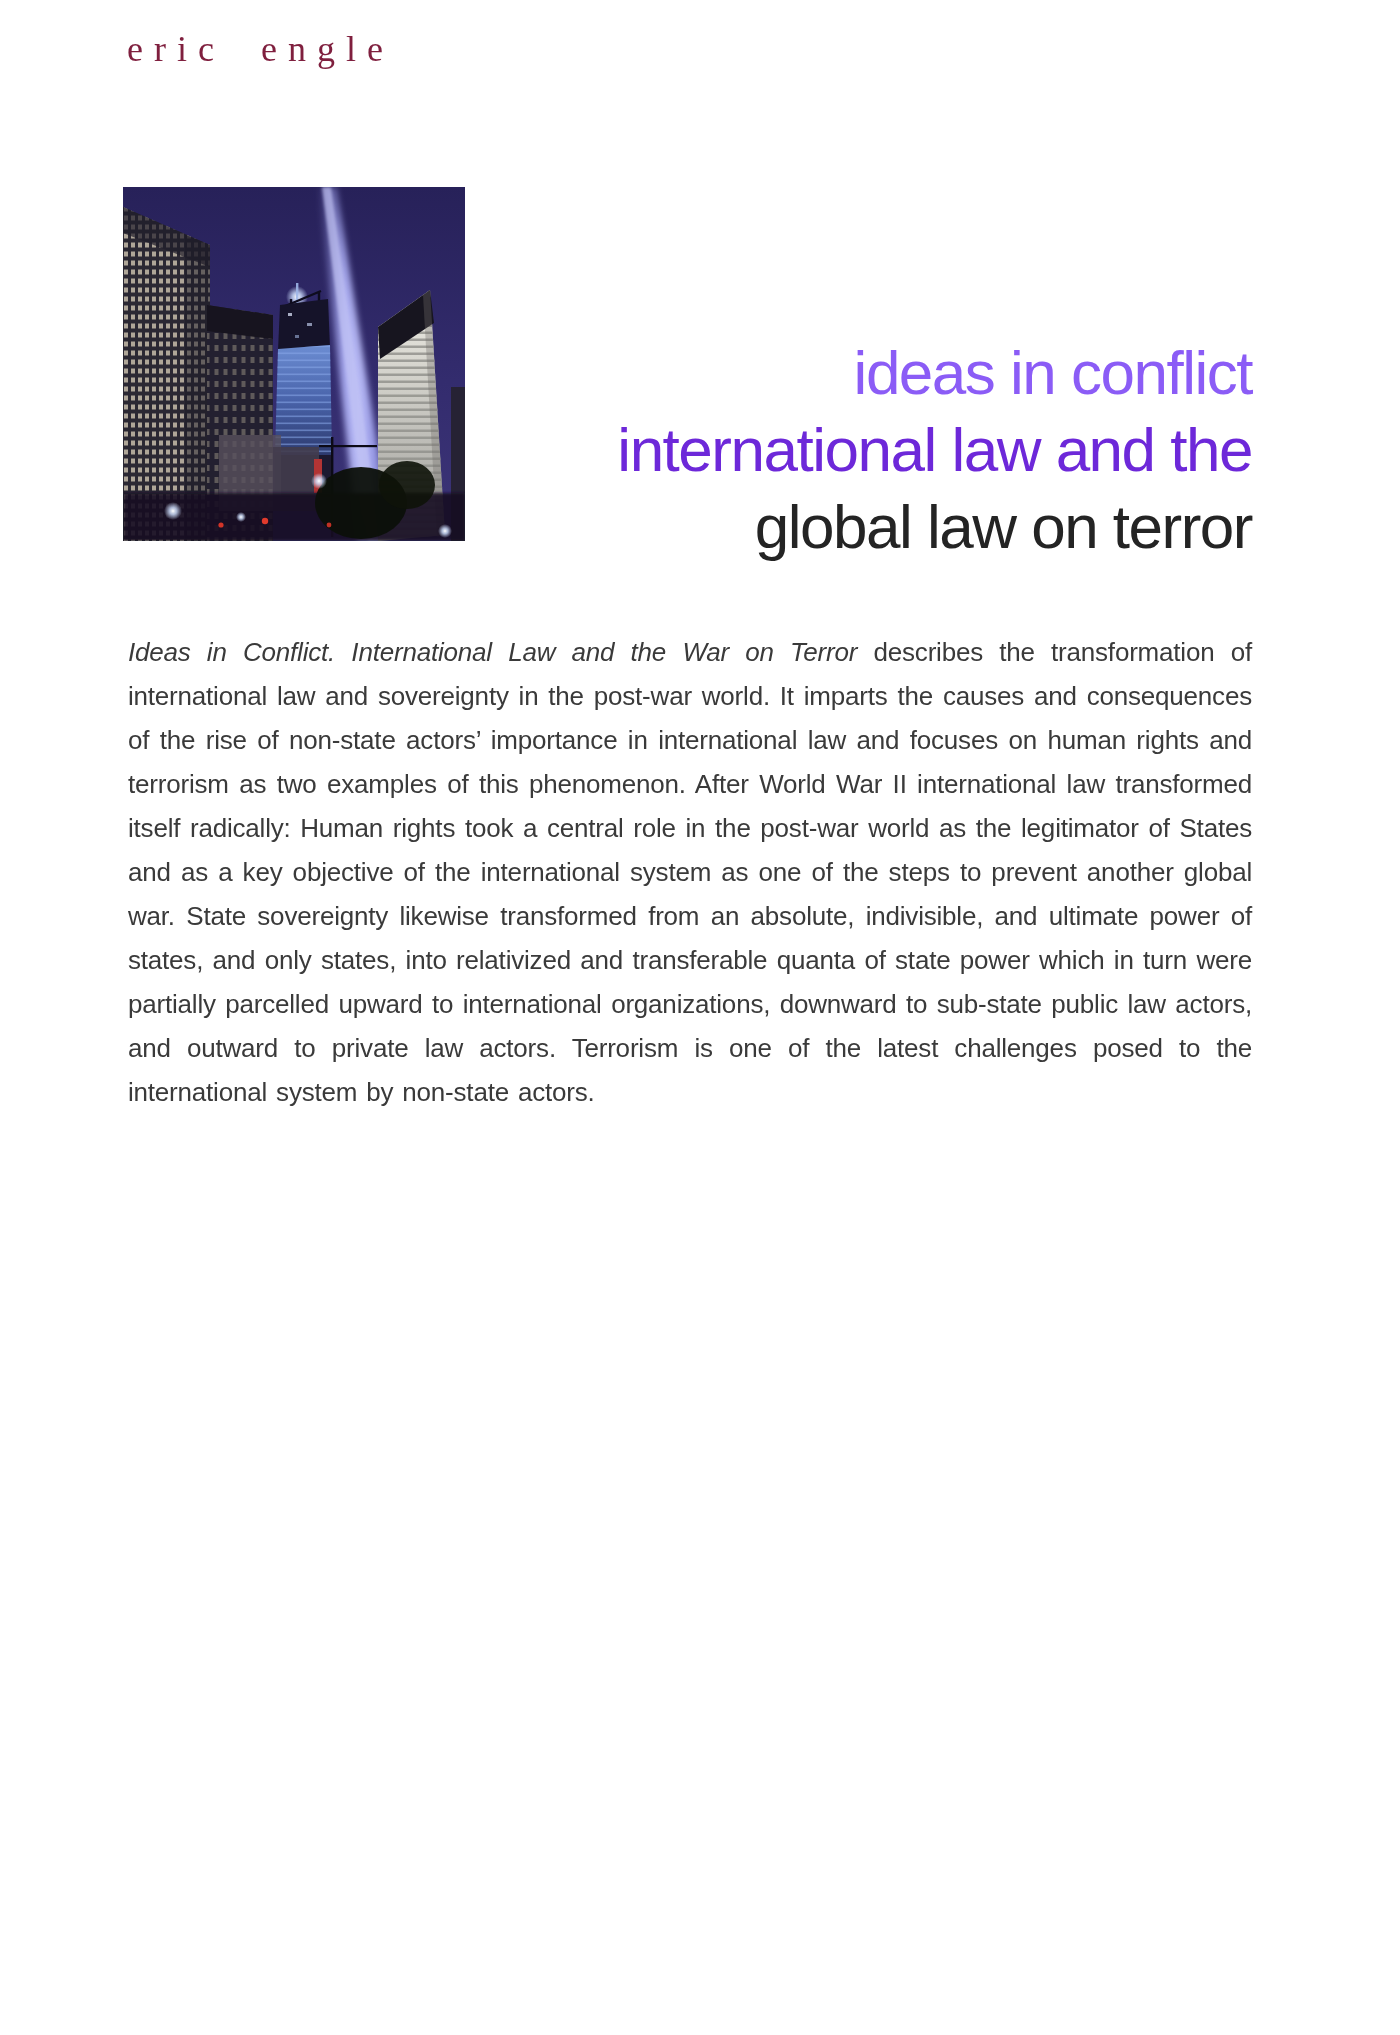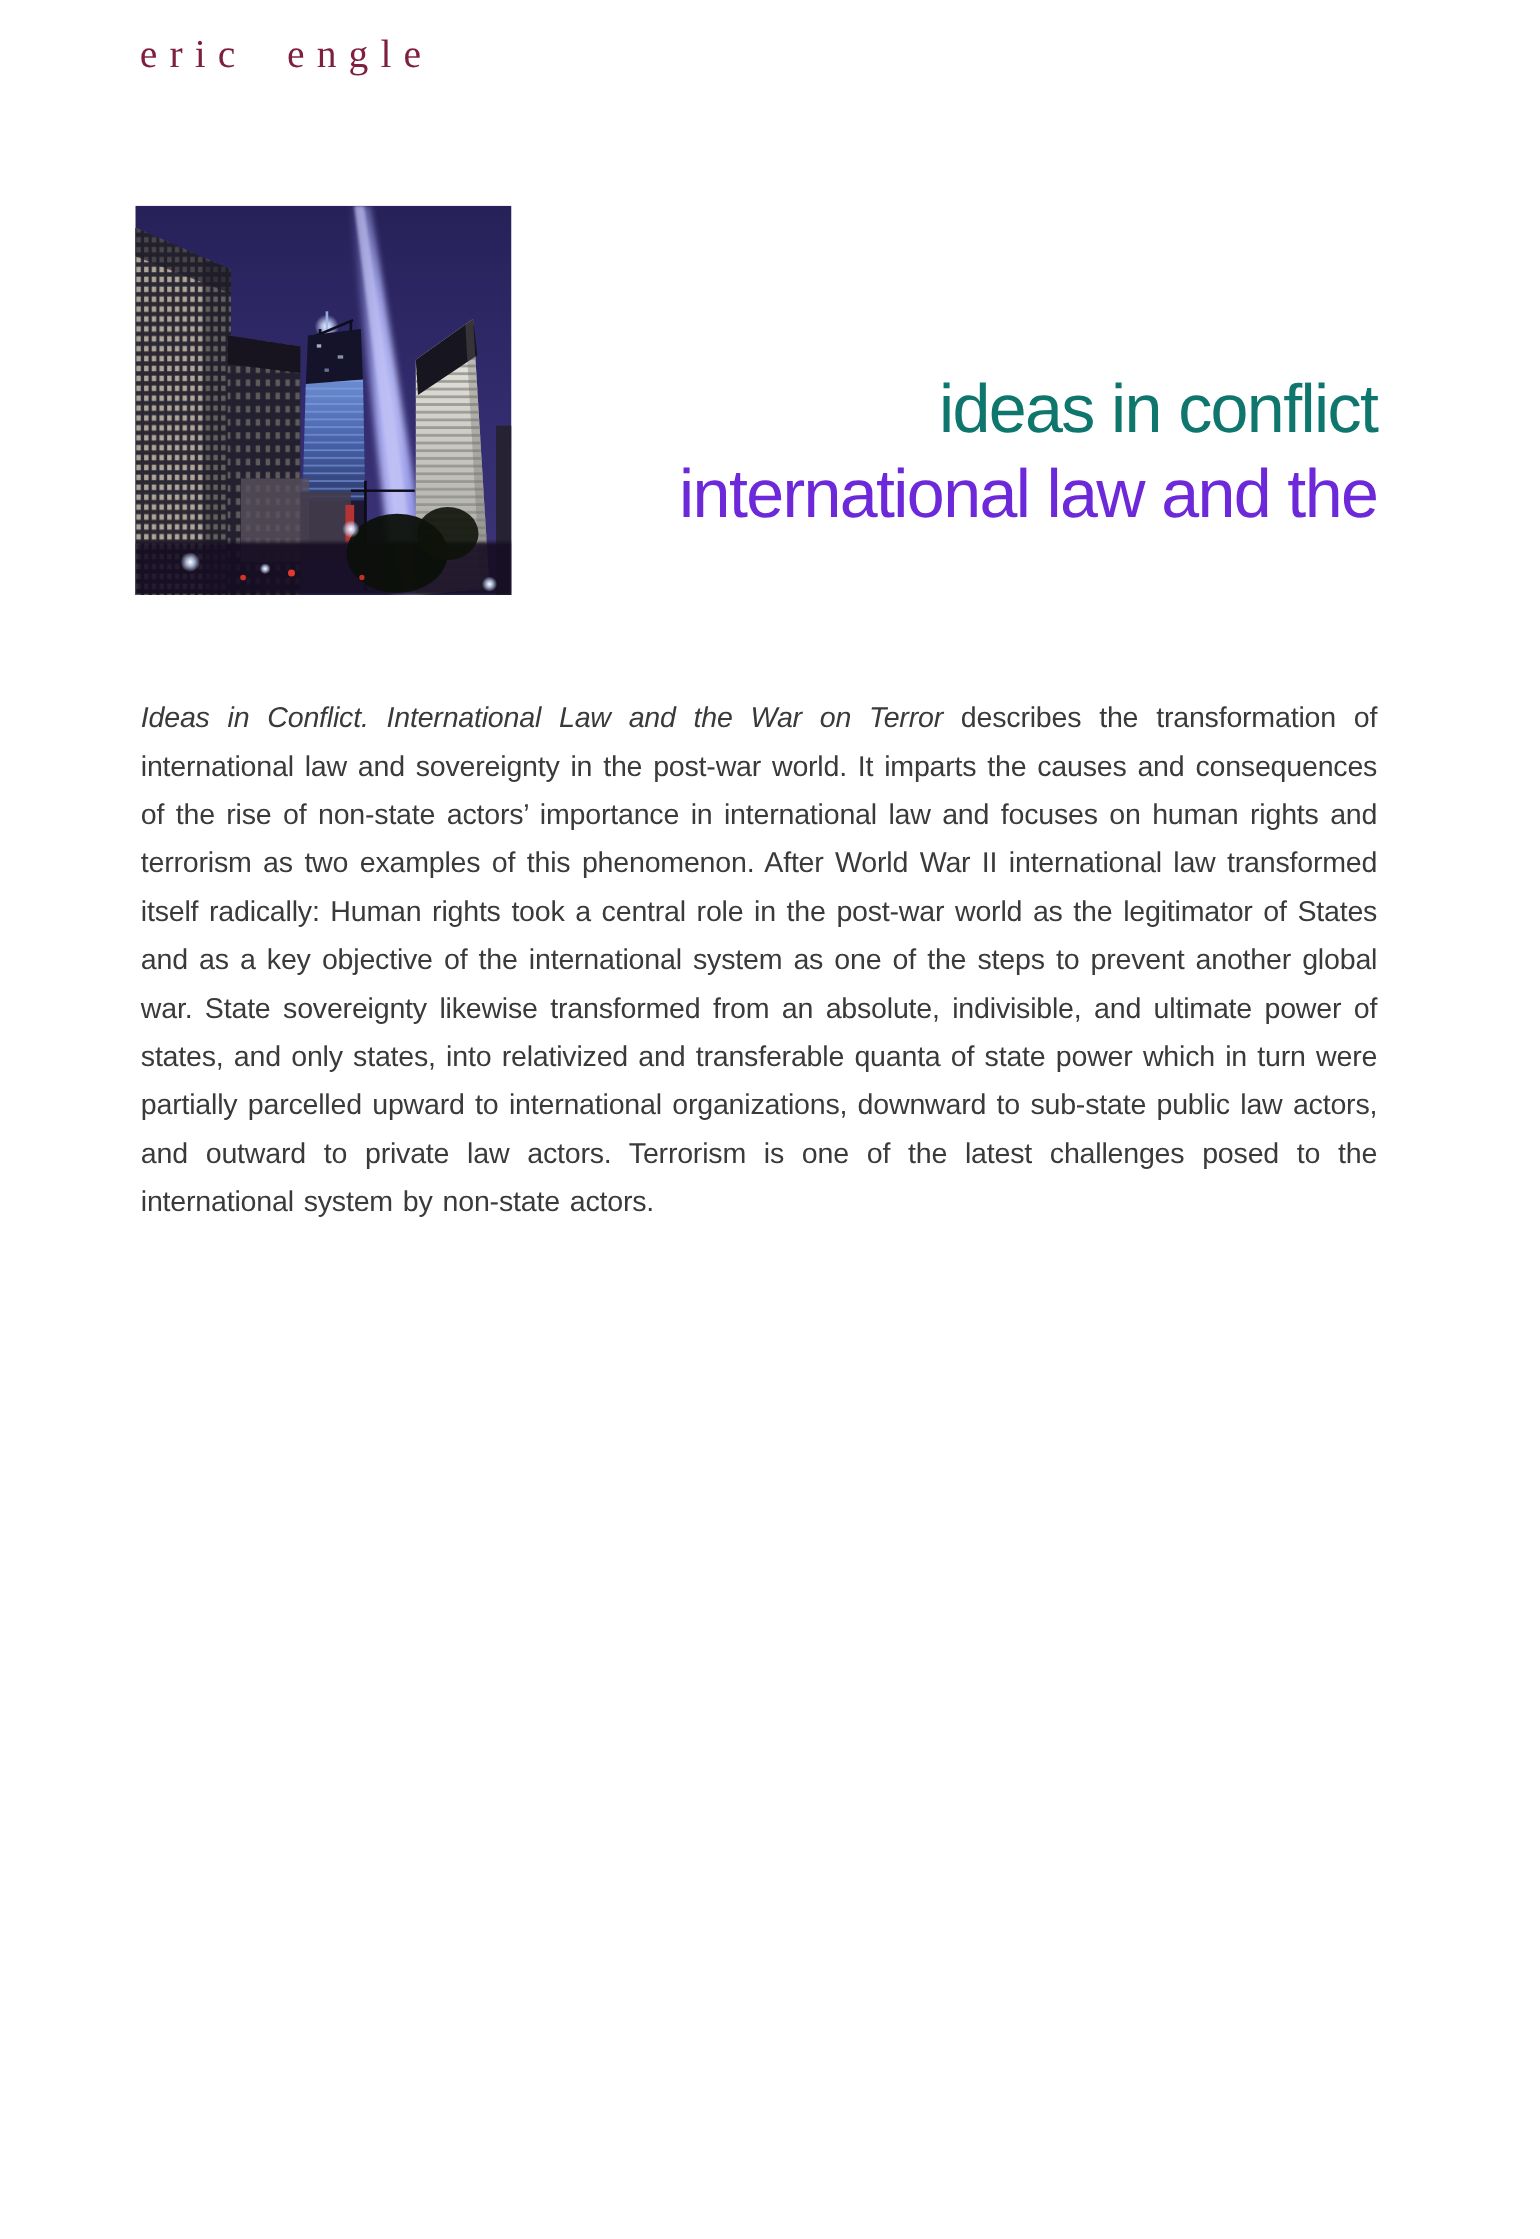--- a/index.html
+++ b/index.html
@@ -140,22 +140,23 @@
         <circle cx="118" cy="330" r="5" fill="url(#glow)"></circle>
         <circle cx="322" cy="344" r="7" fill="url(#glow)"></circle>
         <circle cx="142" cy="334" r="3.2" fill="#e03a2c"></circle>
         <circle cx="98" cy="338" r="2.6" fill="#d23428"></circle>
         <circle cx="206" cy="338" r="2.4" fill="#c03126"></circle>
       </g>
     </svg>
   </div>
 
   <div class="title-block">
-    <div class="title-line accent" style="color: #0f766e;">ideas in conflict</div>
+    <div class="title-line accent" style="color: #8b5cf6;">ideas in conflict</div>
     <div class="title-line dark" style="color: #6d28d9;">international law and the</div>
+    <div class="title-line dark" style="color: rgb(36, 36, 36);">global law on terror</div>
   </div>
 
   <p class="blurb" style="color: rgb(58, 58, 58);"><i>Ideas in Conflict. International Law and the War on Terror</i><span> describes the transformation of international law and sovereignty in the post-war world. It imparts the causes and consequences of the rise of non-state actors’ importance in international law and focuses on human rights and terrorism as two examples of this phenomenon. After World War II international law transformed itself radically: Human rights took a central role in the post-war world as the legitimator of States and as a key objective of the international system as one of the steps to prevent another global war. State sovereignty likewise transformed from an absolute, indivisible, and ultimate power of states, and only states, into relativized and transferable quanta of state power which in turn were partially parcelled upward to international organizations, downward to sub-state public law actors, and outward to private law actors. Terrorism is one of the latest challenges posed to the international system by non-state actors.</span></p>
 
   <div class="barcode">
     <svg viewBox="0 0 270 210">
       <text x="131" y="16" text-anchor="middle" font-family="DejaVu Sans Mono, monospace" font-size="15.5" fill="#111111">ISBN 978-94-90947-91-0</text>
       <g id="bars">
           <rect x="27.00" y="24" width="2.2" height="166" fill="#111111"></rect>
           <rect x="31.40" y="24" width="2.2" height="166" fill="#111111"></rect>

